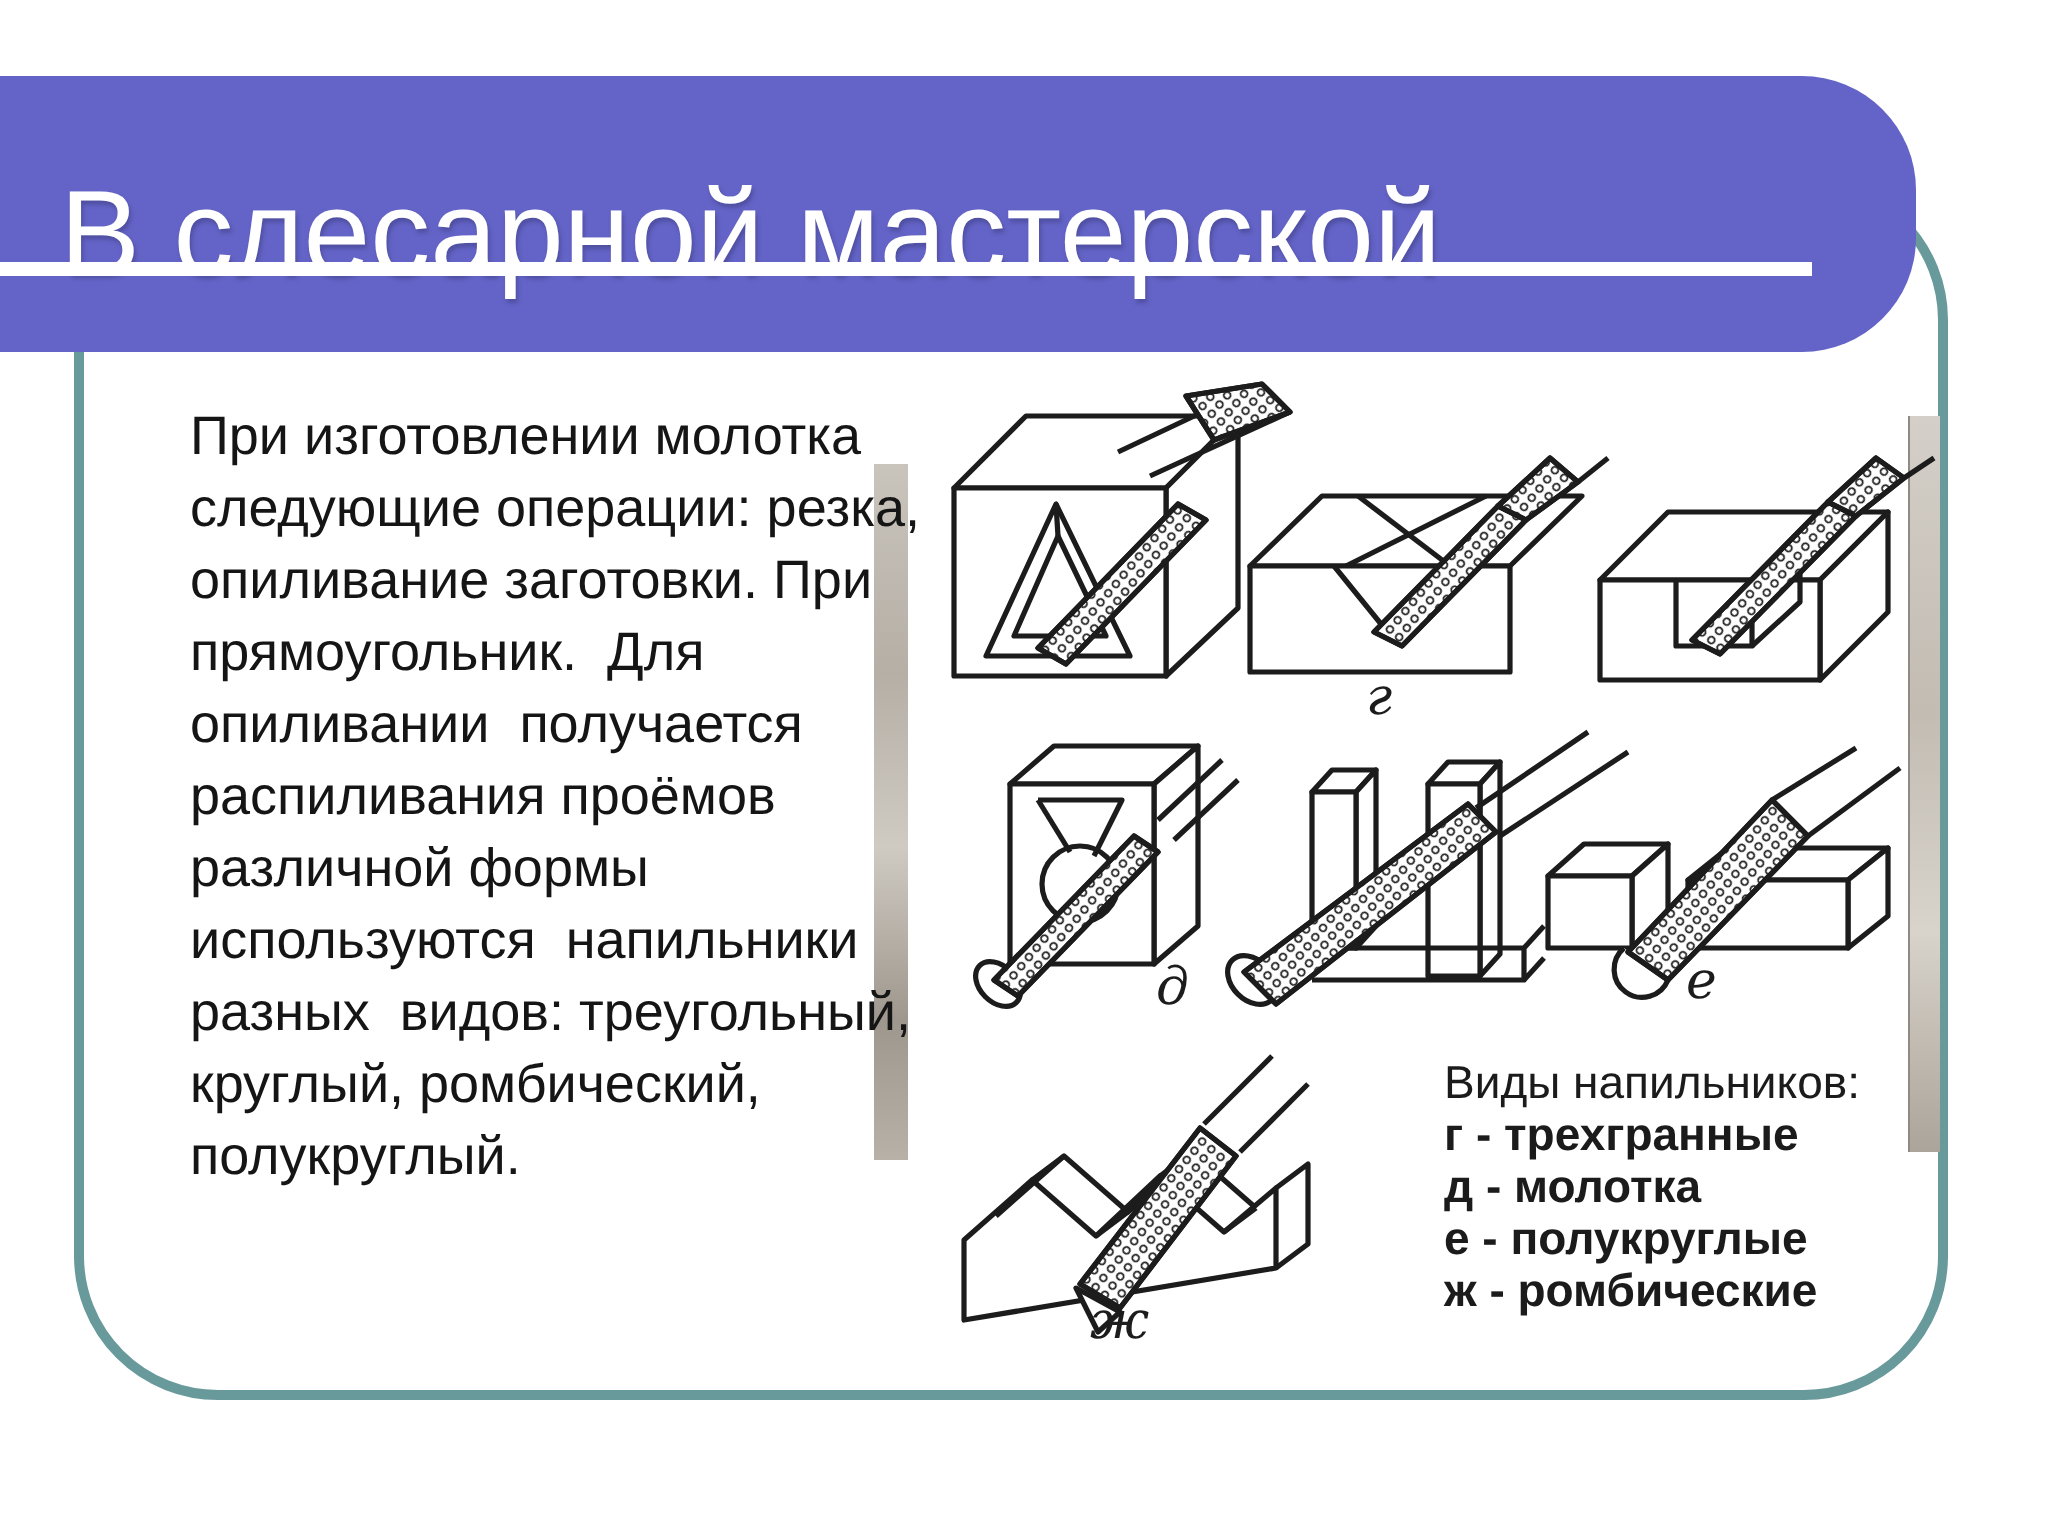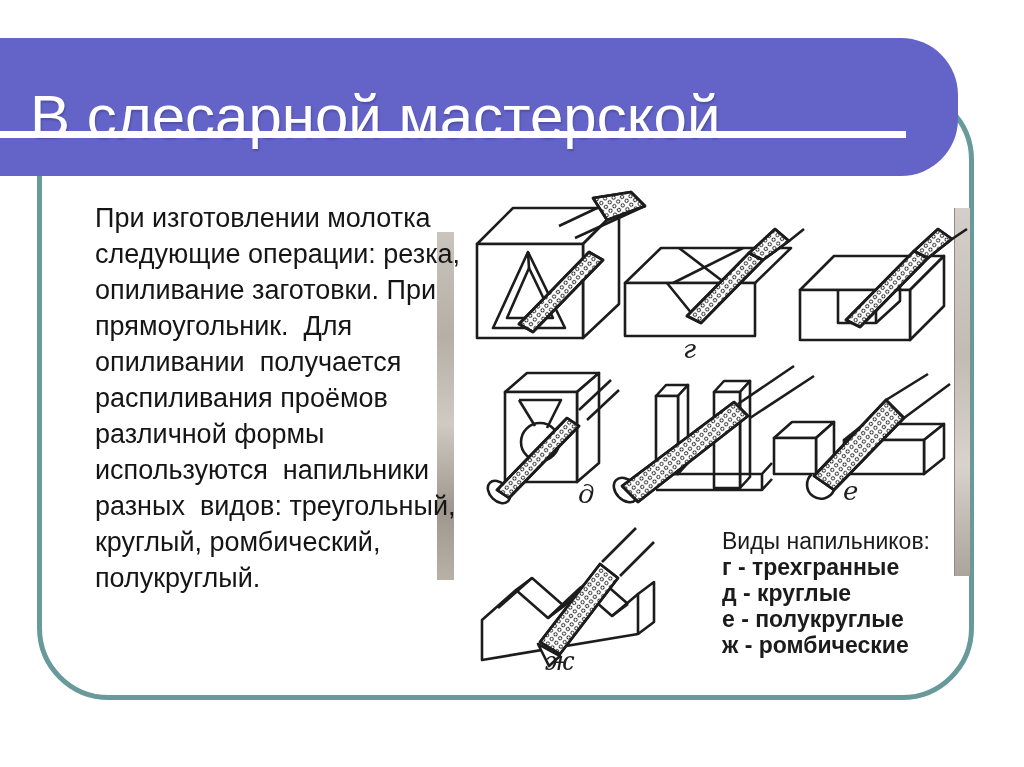--- a/index.html
+++ b/index.html
@@ -177,19 +177,19 @@
 
   <div class="part-label" style="left:683px;top:334px">г</div>
   <div class="part-label" style="left:578px;top:479px">д</div>
   <div class="part-label" style="left:843px;top:476px">е</div>
   <div class="part-label" style="left:545px;top:646px">ж</div>
 
   <div class="caption">
     <div class="caption-title">Виды напильников:</div>
     <div>
         <div class="caption-item">г - трехгранные</div>
-        <div class="caption-item">д - круглые</div>
+        <div class="caption-item">д - молотка</div>
         <div class="caption-item">е - полукруглые</div>
         <div class="caption-item">ж - ромбические</div>
       </div>
   </div>
 
 </div>
 
 </body></html>

